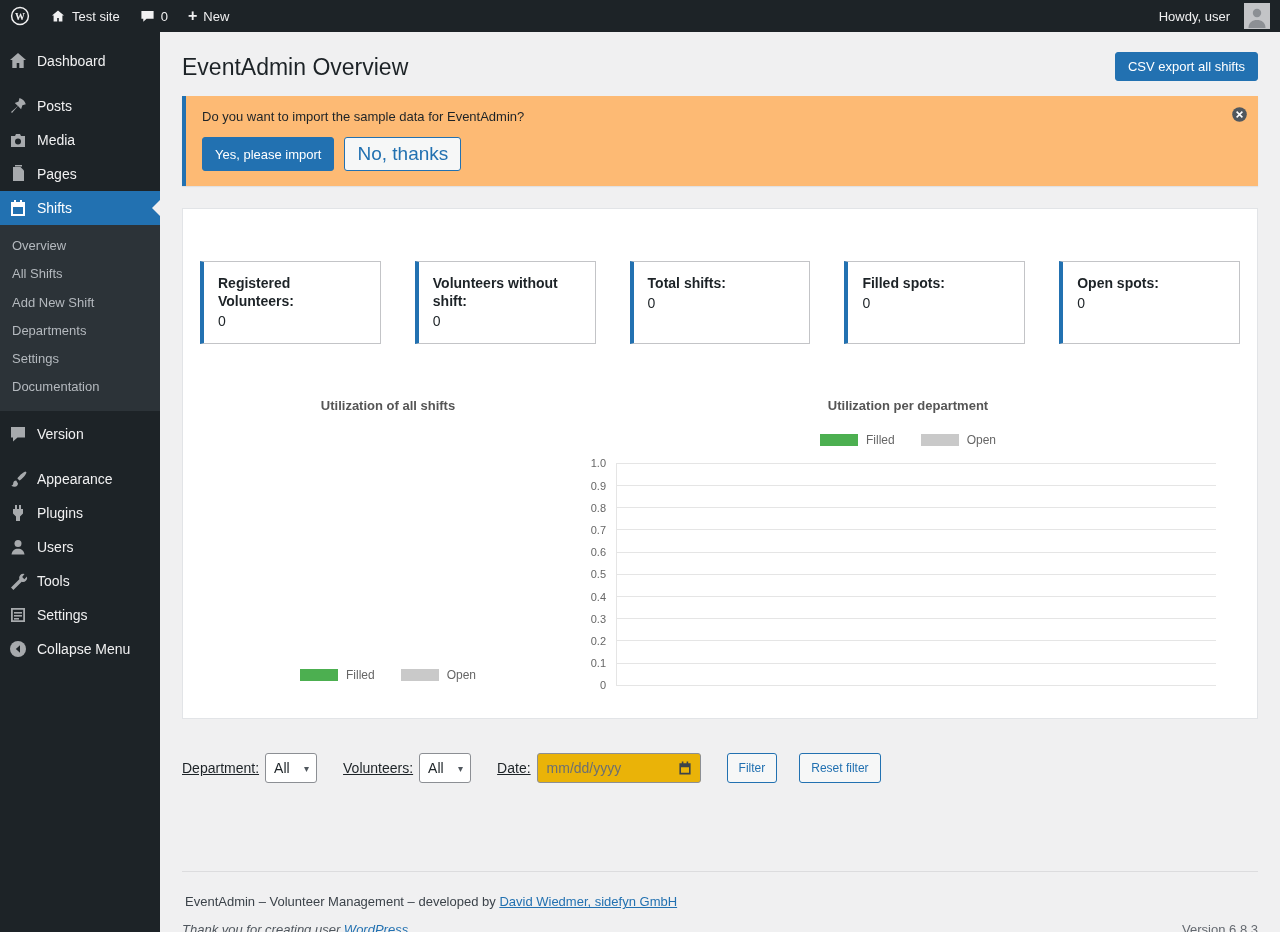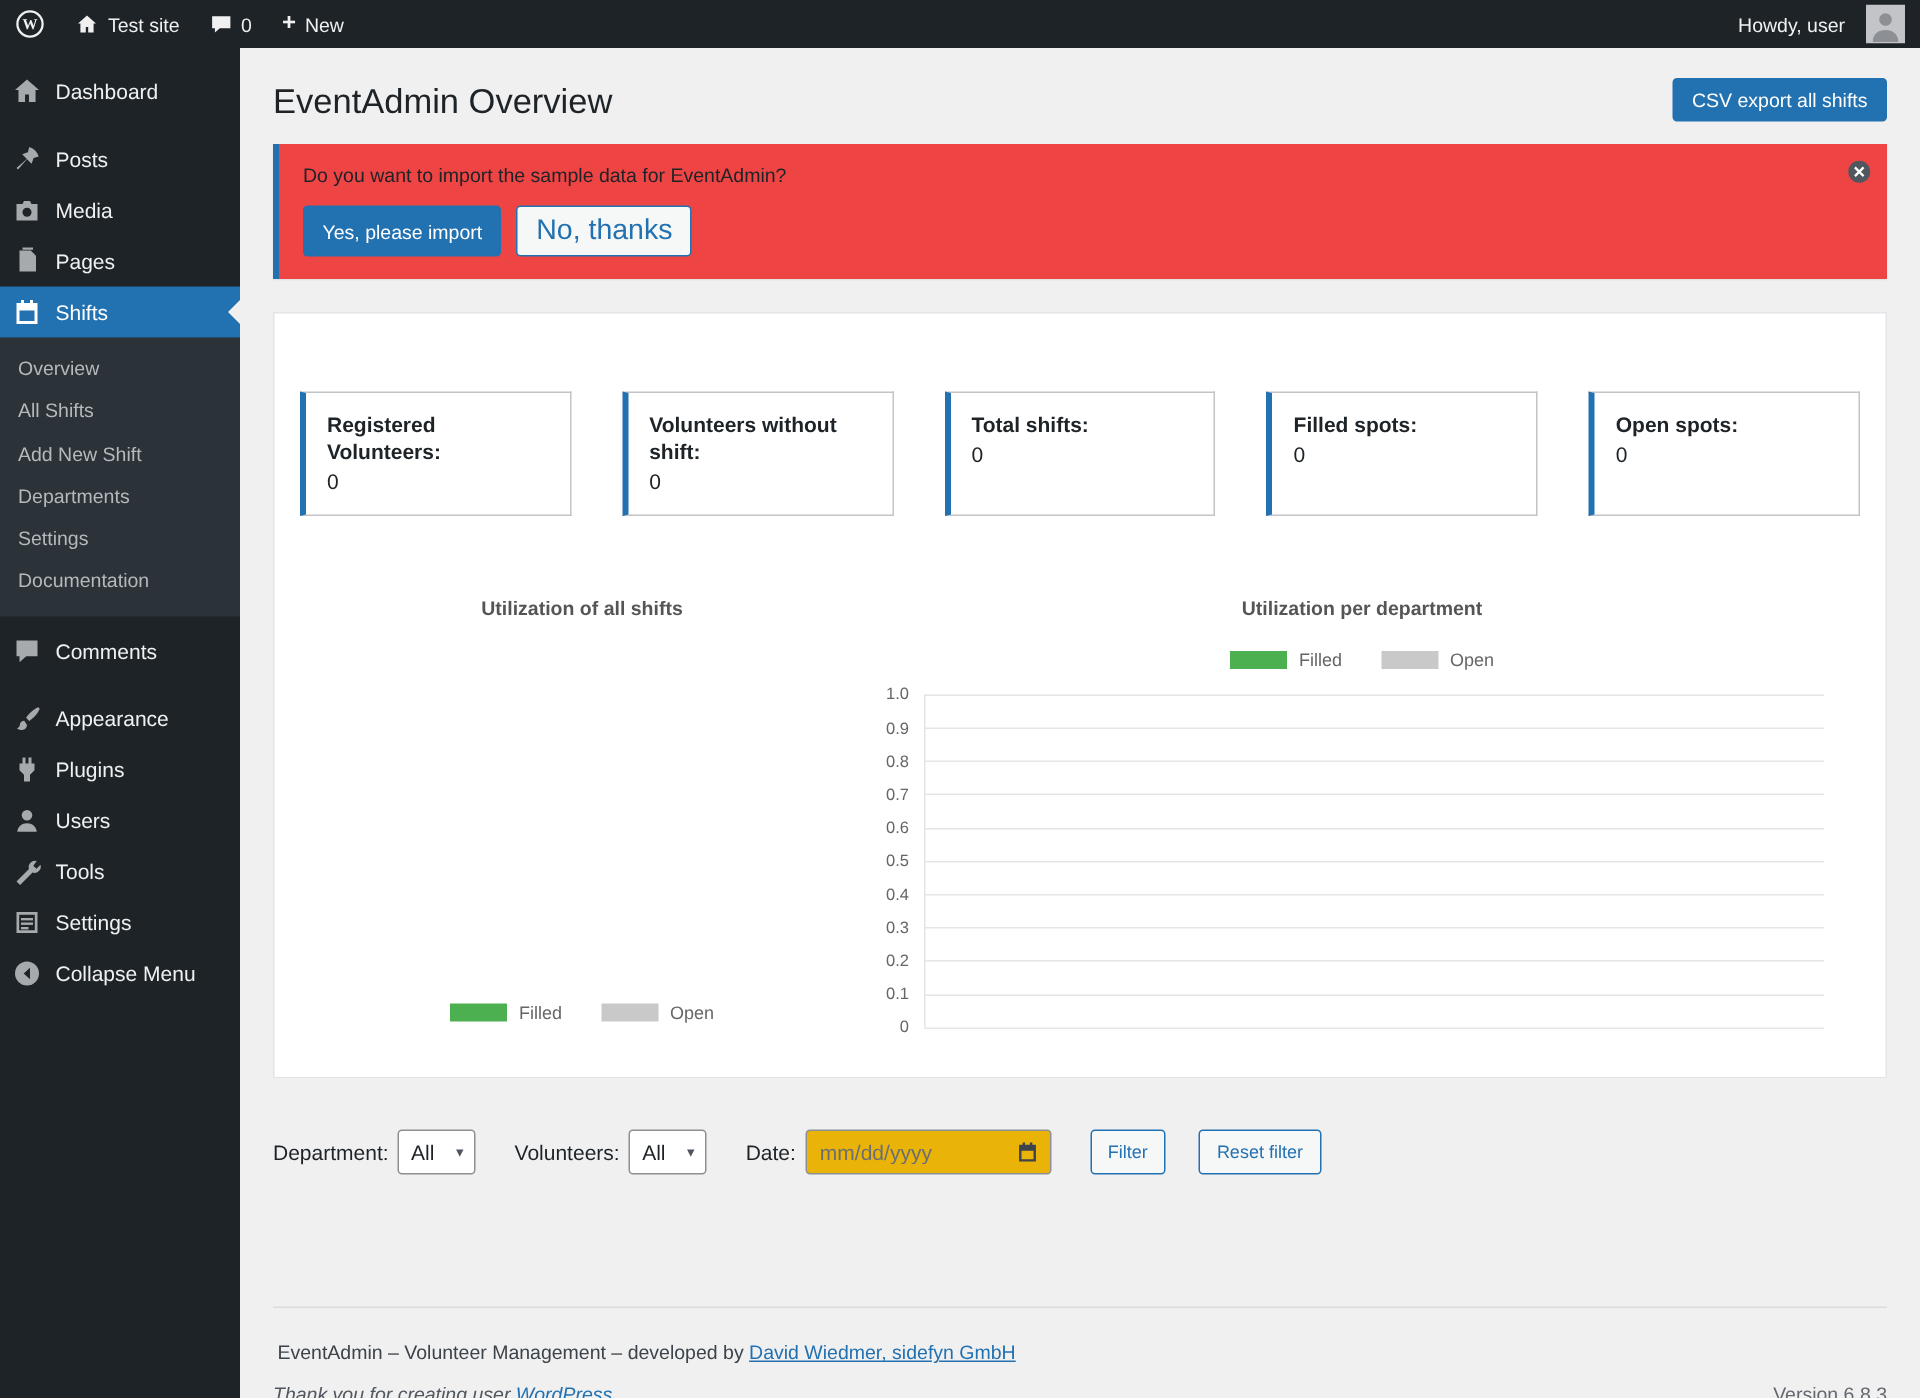--- a/index.html
+++ b/index.html
@@ -35,21 +35,21 @@
   .main { margin-left: 160px; margin-top: 32px; background: #f0f0f1; min-height: 900px; padding: 20px 22px 0; }
 
   .title-row { display: flex; justify-content: space-between; align-items: flex-start; }
   h1.page-title { font-size: 23px; font-weight: 400; color: #1d2327; margin: 0; line-height: 1.35; }
   .btn-primary { background: #2271b1; border: 1px solid #2271b1; color: #fff; border-radius: 3px;
     padding: 6px 12px; font-size: 13px; cursor: pointer; font-family: "Liberation Sans", sans-serif; }
   .btn-secondary { background: #f6f7f7; border: 1px solid #2271b1; color: #2271b1; border-radius: 3px;
     padding: 5px 12px; font-size: 19px; cursor: pointer; font-family: "Liberation Sans", sans-serif; }
 
   
-  .notice { position: relative; margin-top: 13px; background: #ef4444; border-left: 4px solid #2271b1;
+  .notice { position: relative; margin-top: 13px; background: #fdba74; border-left: 4px solid #2271b1;
     box-shadow: 0 1px 1px rgba(0,0,0,0.06); padding: 13px 44px 15px 16px; }
   .notice-message { margin: 0 0 13px; font-size: 13px; color: #1d2327; }
   .notice-buttons { display: flex; gap: 10px; }
   .dismiss-btn { position: absolute; top: 10px; right: 10px; background: none; border: none; cursor: pointer; padding: 0; line-height: 0; }
 
   
   .panel { margin-top: 22px; background: #fff; border: 1px solid #e2e4e7; padding: 52px 17px 28px; }
   .stats { display: flex; gap: 34px; }
   .stat-box { flex: 1; border: 1px solid #c3c4c7; border-left: 4px solid #2271b1; background: #fff;
     padding: 12px 14px 14px; }
@@ -71,21 +71,21 @@
   .bar-chart-wrap { width: 100%; padding: 8px 24px 0 0; }
   .bar-chart { position: relative; height: 222px; display: flex; flex-direction: column;
     justify-content: space-between; margin-top: 8px; }
   .ytick { display: flex; align-items: center; height: 0; }
   .ylabel { flex: 0 0 40px; width: 40px; text-align: right; padding-right: 10px; font-size: 11px; color: #666; }
   .gridline { flex: 1; height: 1px; background: #e5e5e5; }
   .yaxis-line { position: absolute; left: 40px; top: 0; bottom: 0; width: 1px; background: #e5e5e5; }
 
   
   .filters { display: flex; align-items: center; margin-top: 34px; font-size: 14px; color: #1d2327; }
-  .filter-label { margin-right: 6px; }
+  .filter-label { margin-right: 6px; text-decoration: underline; }
   .filter-group { display: flex; align-items: center; margin-right: 26px; }
   .select-wrap { position: relative; display: inline-block; }
   .select-wrap select { appearance: none; -webkit-appearance: none; border: 1px solid #8c8f94; border-radius: 3px;
     background: #fff; padding: 4px 26px 4px 8px; font-size: 14px; color: #1d2327; height: 30px; cursor: pointer;
     font-family: "Liberation Sans", sans-serif; }
   .select-chevron { position: absolute; right: 8px; top: 50%; transform: translateY(-50%); pointer-events: none;
     font-size: 10px; color: #50575e; }
   .date-wrap { position: relative; display: inline-block; }
   .date-wrap input { border: 1px solid #8c8f94; border-radius: 3px; height: 30px; padding: 0 30px 0 9px;
     font-size: 14px; width: 164px; color: #1d2327; background: #eab308; font-family: "Liberation Sans", sans-serif; }
@@ -210,21 +210,21 @@
     <div class="submenu-item">Settings</div>
     <div class="submenu-item">Documentation</div>
   </div>
 
   <div class="menu-item" style="margin-top:6px;">
     <span class="icon">
       <svg viewBox="0 0 20 20" width="20" height="20">
           <path d="M3 3h14v10.5H9.5L5 17.5v-4H3z"></path>
         </svg>
     </span>
-    <span>Comments</span>
+    <span>Version</span>
   </div>
 
   <div class="menu-sep"></div>
 
   <div class="menu-item">
     <span class="icon">
       <svg viewBox="0 0 20 20" width="20" height="20">
           <path d="M17.5 2.5c-3.2 1.2-6.8 4.8-8.1 7l2.1 2.1c2.2-1.3 5.8-4.9 7-8.1zM8.2 11.5c-1.8.1-2.9 1.1-3 2.9-.1 1.1-.8 1.9-1.9 2.1 1 .9 2.2 1.3 3.5 1.2 1.9-.2 3.1-1.4 3.2-3.3z"></path>
         </svg>
     </span>

